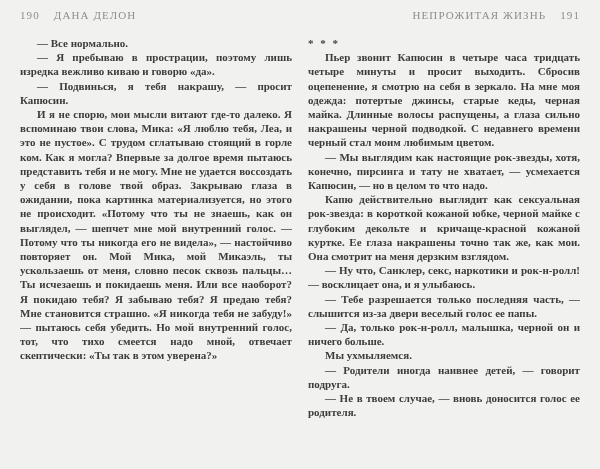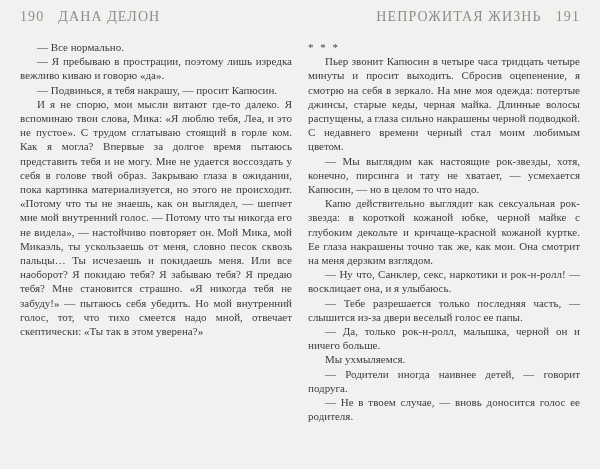--- a/index.html
+++ b/index.html
@@ -12,28 +12,28 @@
   }
   .book {
     width: 600px; height: 469px;
     padding: 9px 20px 6px 20px;
     overflow: hidden;
   }
   .running-head {
     display: flex;
     justify-content: space-between;
     align-items: baseline;
-    font-size: 14px;
+    font-size: 11px;
     letter-spacing: 1.1px;
     color: #8d8d8b;
     margin-bottom: 15px;
     font-family: "Liberation Serif", serif;
   }
   .head-group { display: flex; gap: 14px; white-space: nowrap; }
-  .pages { display: flex; gap: 16px; }
+  .pages { display: flex; gap: 16px; font-weight: bold; }
   .page {
     flex: 1 1 0;
     height: 428px;
     overflow: hidden;
   }
   .page p {
     margin: 0;
     font-size: 11px;
     line-height: 14.2px;
     text-align: justify;

